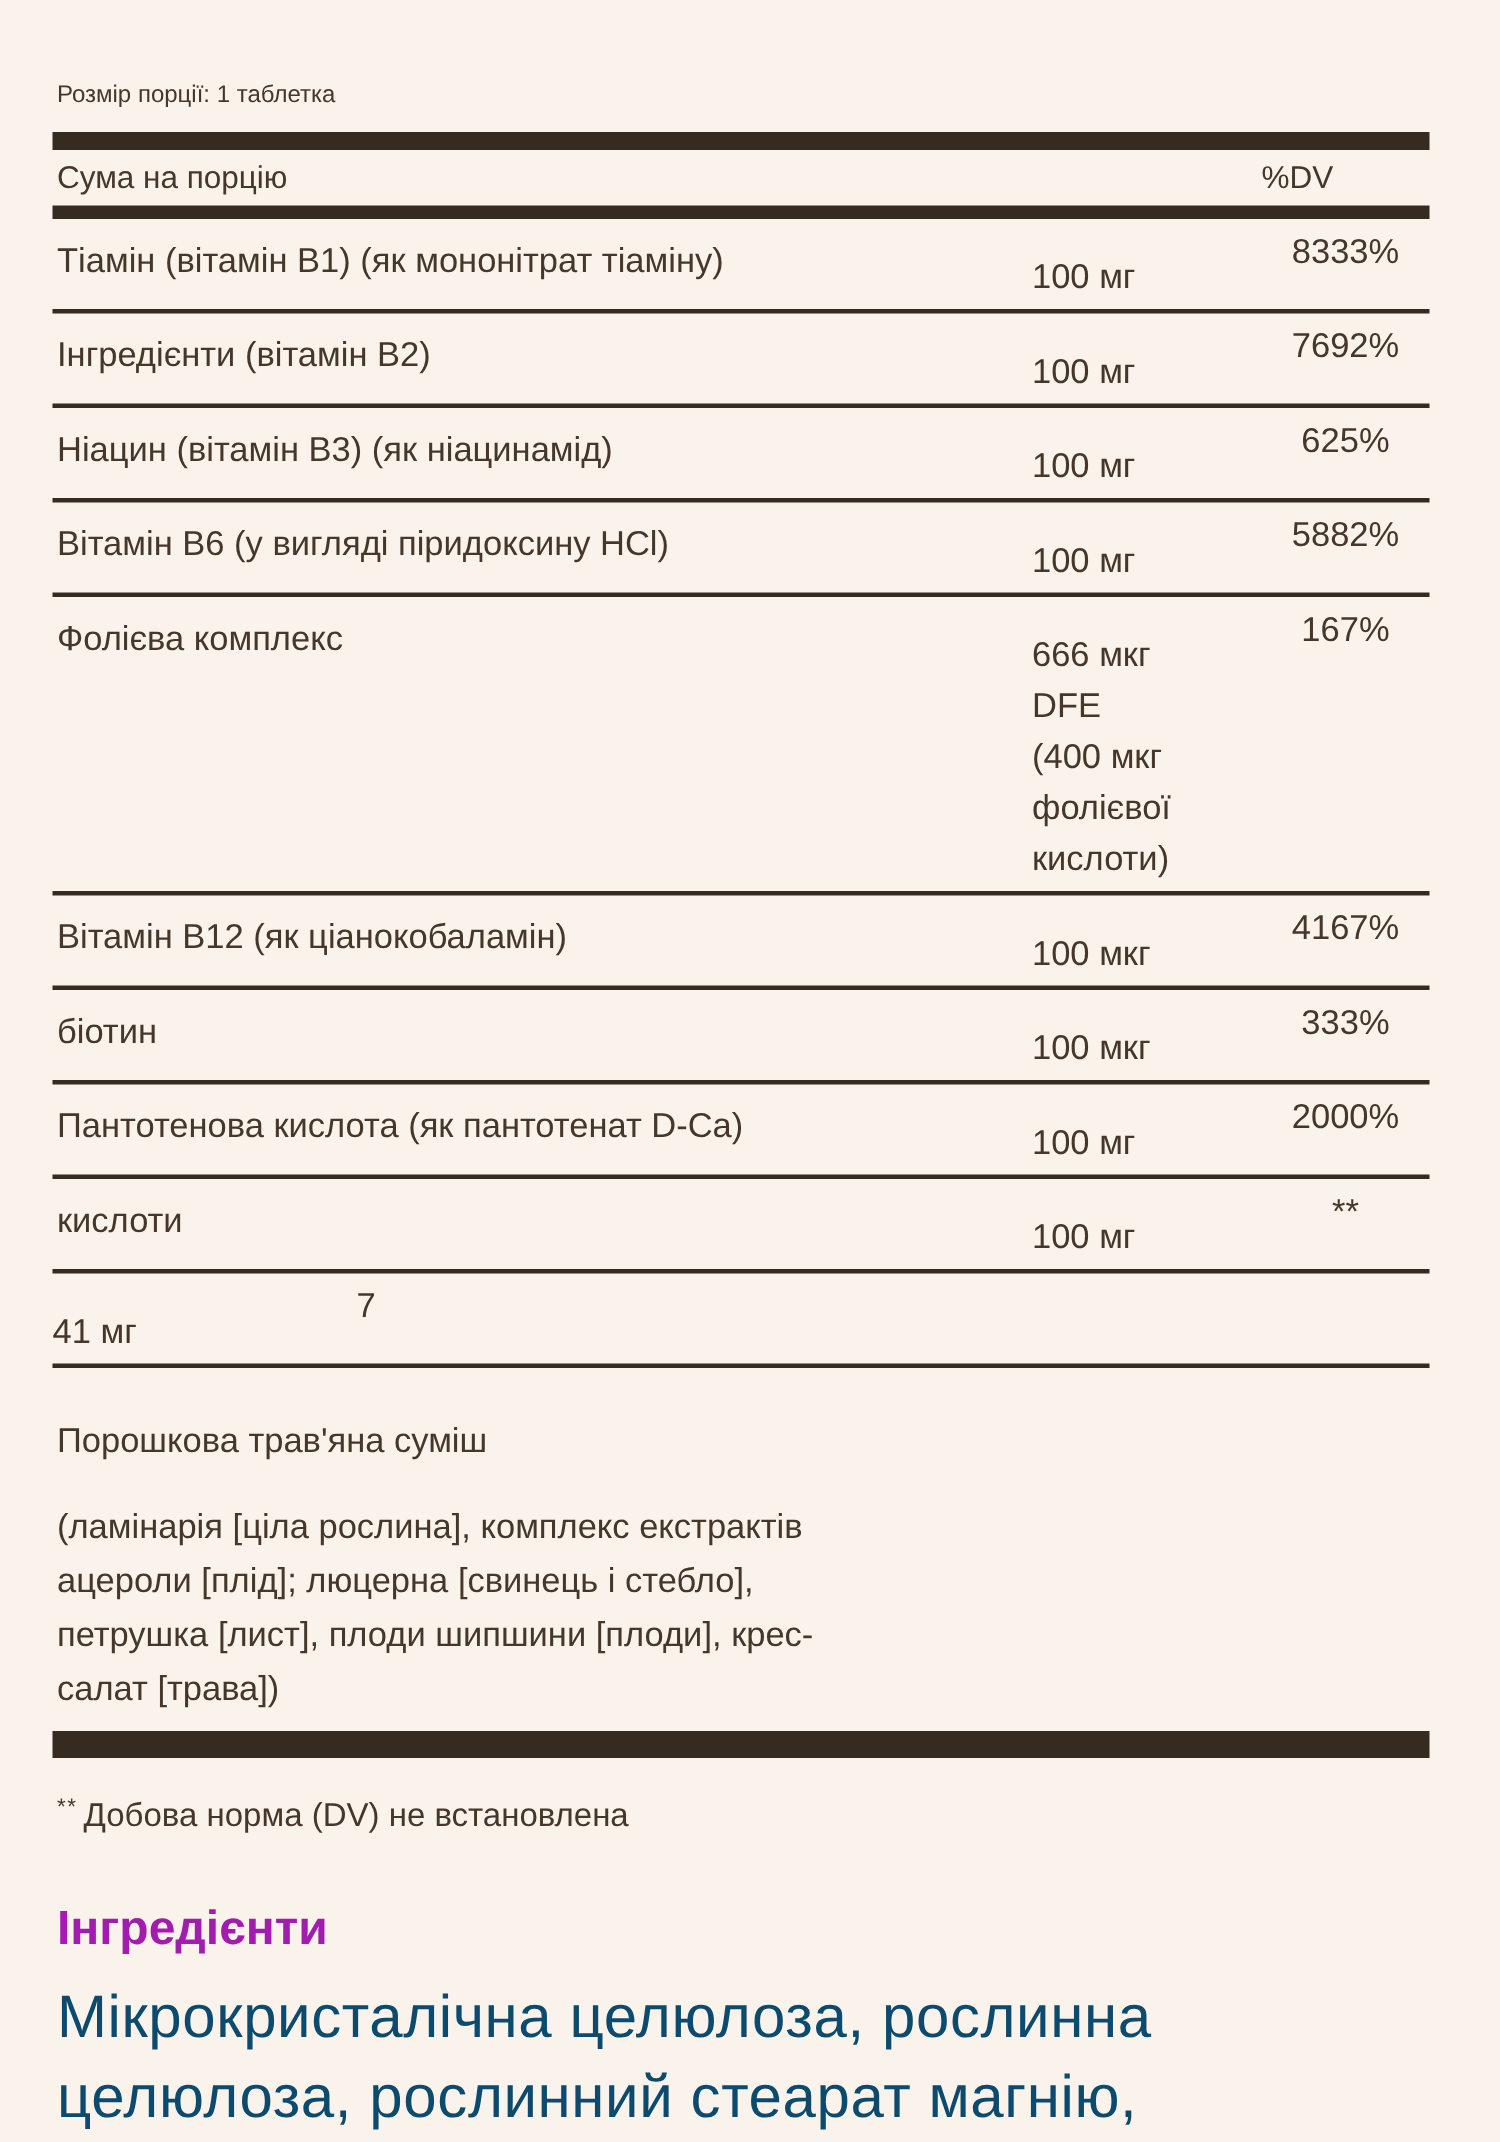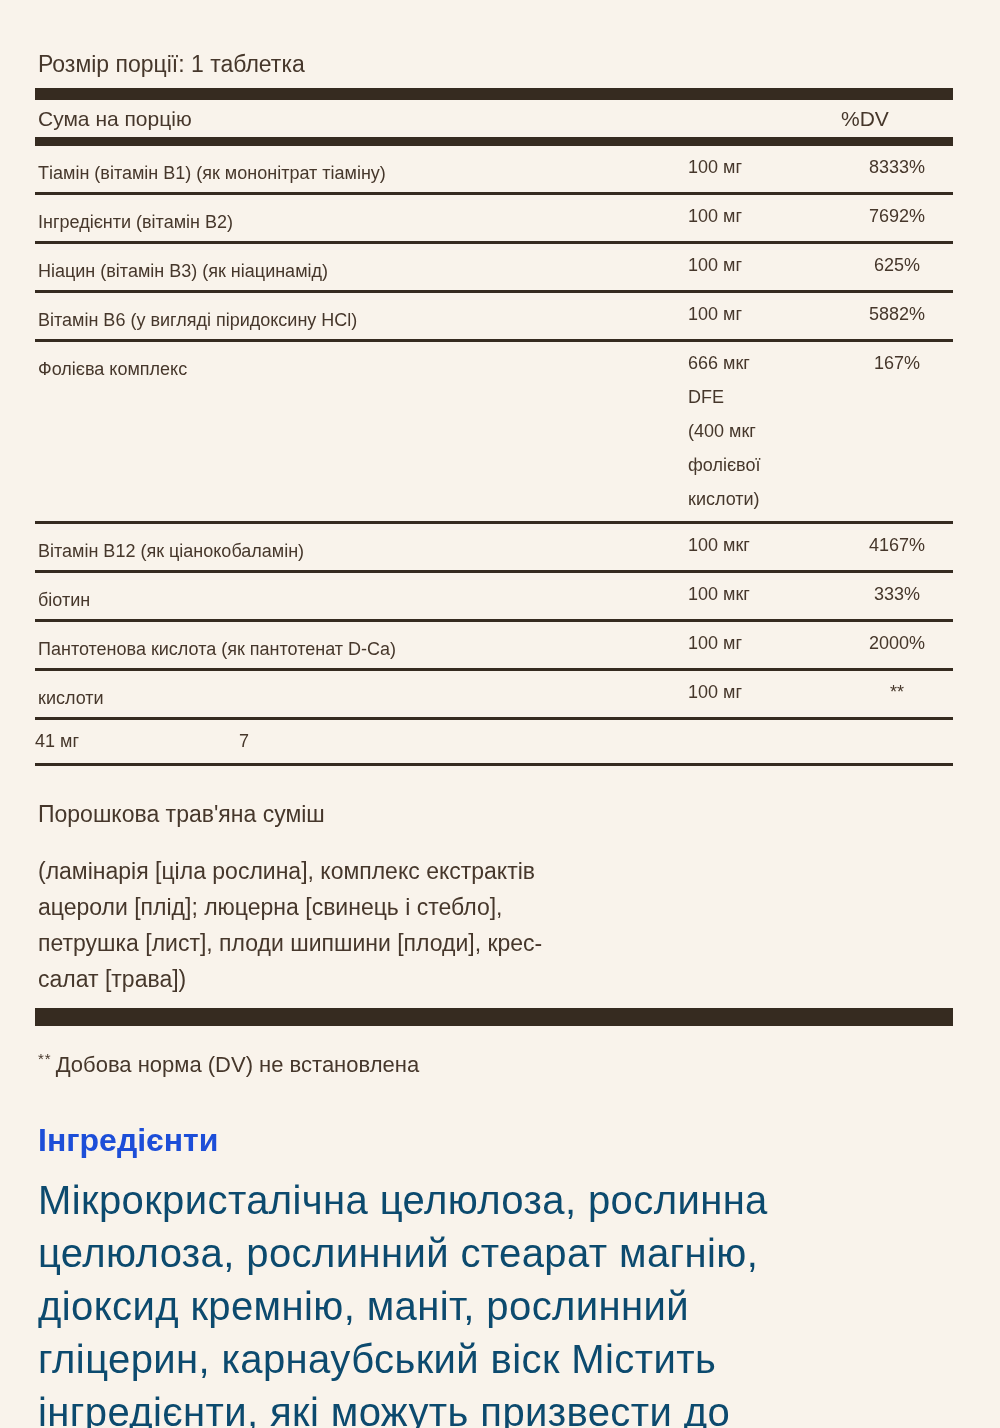--- a/index.html
+++ b/index.html
@@ -6,56 +6,56 @@
   html, body {
     margin: 0; padding: 0;
     width: 1000px; height: 1428px;
     background: #f9f3eb;
     font-family: "Liberation Sans", sans-serif;
     color: #46372b;
     overflow: hidden;
   }
   .label-wrap { width: 918px; margin: 50px 47px 0 35px; }
 
-  .serving { font-size: 23px; line-height: 28px; margin: 0 0 10px 3px; }
+  .serving { font-size: 16px; line-height: 28px; margin: 0 0 10px 3px; }
 
   .bar { background: #362b20; width: 100%; }
   .bar-top { height: 12px; }
   .bar-mid { height: 9px; }
   .bar-bottom { height: 18px; }
 
   .hdr-row {
     display: flex; justify-content: space-between; align-items: flex-end;
     padding: 7px 0 6px; font-size: 21px; line-height: 24px;
   }
   .hdr-amount { padding-left: 3px; }
   .hdr-dv { width: 112px; text-align: left; }
 
   .nrow {
     display: flex; align-items: flex-start;
     border-bottom: 3px solid #362b20;
     padding: 4px 0 5px;
-    font-size: 18px;
+    font-size: 23px;
   }
   .nname { flex: 1; padding: 9px 8px 0 3px; line-height: 28px; }
   .namt  { width: 153px; line-height: 34px; }
-  .amt-inner { display: inline-block; max-width: 102px; }
+  .amt-inner { display: inline-block; max-width: 102px; margin-top: 17px; }
   .ndv   { width: 112px; text-align: center; line-height: 34px; }
 
   .blend { padding: 9px 0 11px 3px; font-size: 23px; line-height: 36px; }
   .blend-name, .blend-comp { display: block; margin-top: 21px; }
   .blend-comp { max-width: 560px; }
 
   .footnote { margin: 20px 0 0 3px; font-size: 22px; line-height: 26px; }
   .footnote sup { font-size: 15px; letter-spacing: 1px; margin-right: 4px; }
 
   .ing-heading {
     margin: 44px 0 0 3px;
     font-size: 32px; font-weight: bold; line-height: 36px;
-    color: #1d4ed8;
+    color: #a21caf;
   }
   .ing-text {
     margin: 16px 0 0 3px;
     max-width: 780px;
     font-size: 40px; line-height: 53px; letter-spacing: 0.4px;
     color: #0c4a6e;
   }
 </style>
 </head>
 <body>

